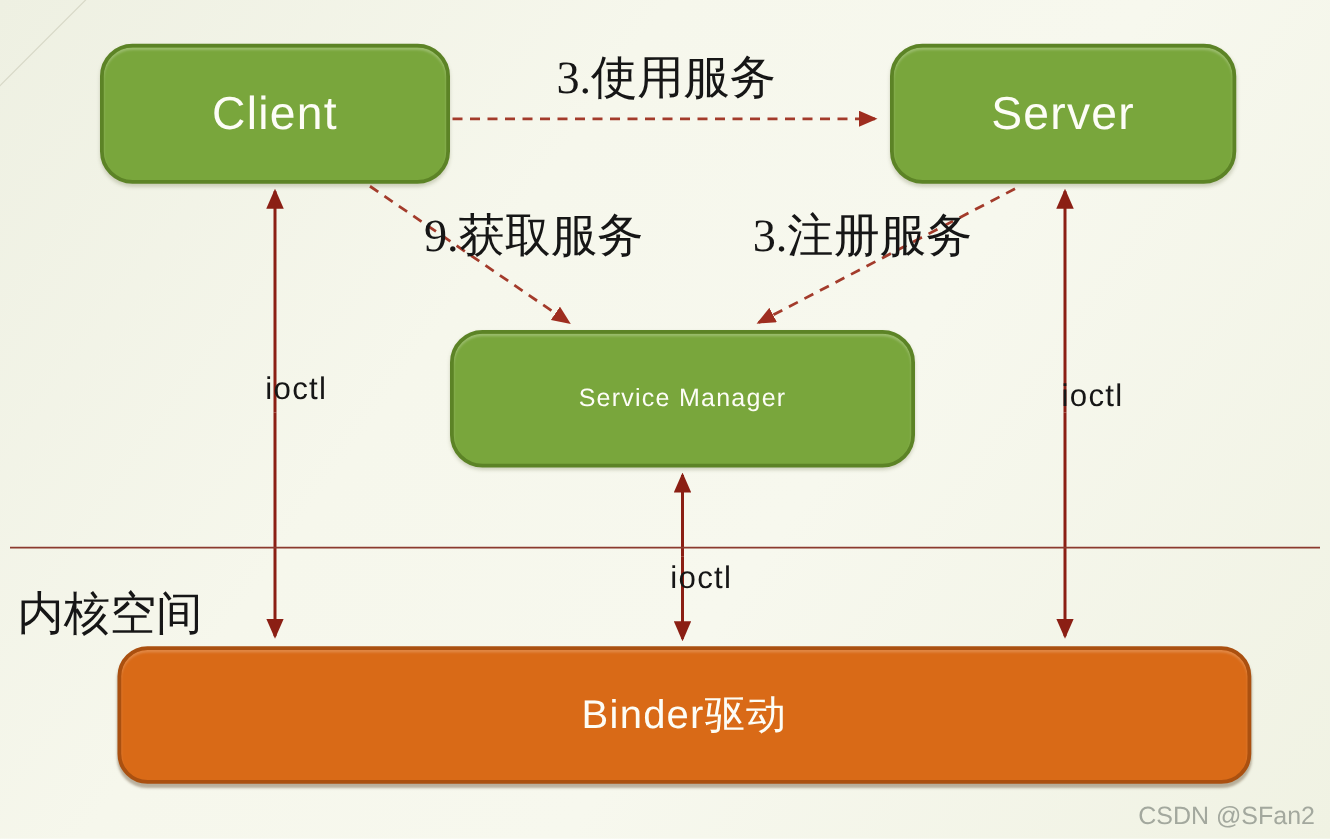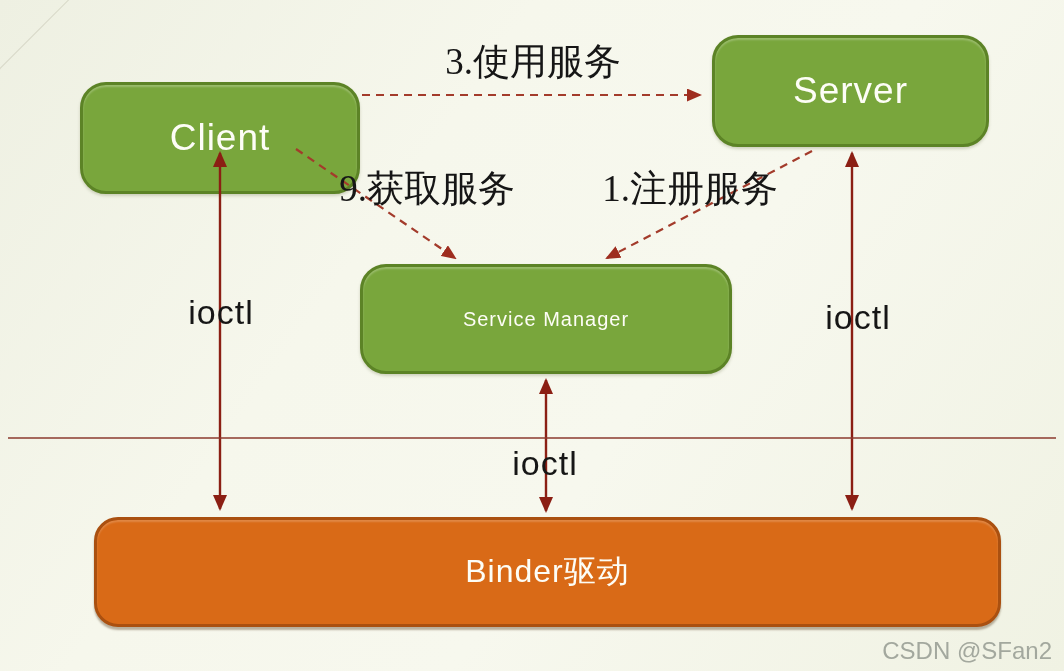--- a/index.html
+++ b/index.html
@@ -32,51 +32,51 @@
     border: 3px solid #5c8326;
     border-radius: 26px;
     box-shadow: inset 0 2px 2px rgba(255,255,255,0.25), 0 2px 3px rgba(90,100,50,0.25);
   }
   .node.orange {
     background: #d96a17;
     border: 3px solid #aa5010;
     border-radius: 24px;
     box-shadow: inset 0 2px 2px rgba(255,255,255,0.2), 0 3px 2px rgba(70,40,10,0.35);
   }
-  #node-client  { left: 80px;  top: 35px;  width: 280px; height: 112px; font-size: 37px; margin-top: 47px; }
+  #node-client  { left: 80px;  top: 35px;  width: 280px; height: 112px; font-size: 37px; }
   #node-server  { left: 712px; top: 35px;  width: 277px; height: 112px; font-size: 37px; }
   #node-sm      { left: 360px; top: 264px; width: 372px; height: 110px; font-size: 20px; }
   #node-binder  { left: 94px;  top: 517px; width: 907px; height: 110px; font-size: 32px; }
   svg.arrows {
     position: absolute;
     left: 0; top: 0;
     z-index: 3;
     pointer-events: none;
   }
   .lbl {
     position: absolute;
     transform: translate(-50%, -50%);
     white-space: nowrap;
     color: #161616;
     z-index: 4;
   }
   .lbl.cjk { font-family: "Liberation Serif", serif; font-size: 37px; }
-  .lbl.ioctl { font-family: "Liberation Sans", sans-serif; font-size: 34px; letter-spacing: 1px; }
+  .lbl.ioctl { font-family: "Liberation Sans", sans-serif; font-size: 25px; letter-spacing: 1px; margin-left: 16px; }
   #label-use      { left: 533px; top: 62px; }
   #label-get      { left: 427px; top: 189px; }
   #label-register { left: 690px; top: 189px; }
   #ioctl-client   { left: 221px; top: 312px; }
   #ioctl-server   { left: 858px; top: 317px; }
   #ioctl-sm       { left: 545px; top: 463px; }
   #region-user    { left: 88px;  top: 382px; }
   #region-kernel  { left: 88px;  top: 491px; }
   .watermark {
     position: absolute;
     right: 12px; bottom: 6px;
-    font-size: 24px;
+    font-size: 20px;
     color: #a3a89e;
     z-index: 5;
   }
 </style>
 </head>
 <body>
 
 <div class="stage">
 
   <div class="corner-line"></div>
@@ -117,22 +117,23 @@
     <line x1="852" y1="330" x2="852" y2="509" stroke="#8b1f14" stroke-width="2.4" marker-end="url(#ah-solid)"></line>
 
     <line x1="546" y1="445" x2="546" y2="380" stroke="#8b1f14" stroke-width="2.4" marker-end="url(#ah-solid)"></line>
     <line x1="546" y1="445" x2="546" y2="511" stroke="#8b1f14" stroke-width="2.4" marker-end="url(#ah-solid)"></line>
 
     <line x1="8" y1="438" x2="1056" y2="438" stroke="#8b3a2e" stroke-width="1.4"></line>
   </svg>
 
   <div class="lbl cjk" id="label-use">3.使用服务</div>
   <div class="lbl cjk" id="label-get">9.获取服务</div>
-  <div class="lbl cjk" id="label-register">1.注册服务</div>
+  <div class="lbl cjk" id="label-register">3.注册服务</div>
 
   <div class="lbl ioctl" id="ioctl-client">ioctl</div>
   <div class="lbl ioctl" id="ioctl-server">ioctl</div>
   <div class="lbl ioctl" id="ioctl-sm">ioctl</div>
 
+  <div class="lbl cjk" id="region-kernel">内核空间</div>
 
   <div class="watermark">CSDN @SFan2</div>
 
 </div>
 
 </body></html>

